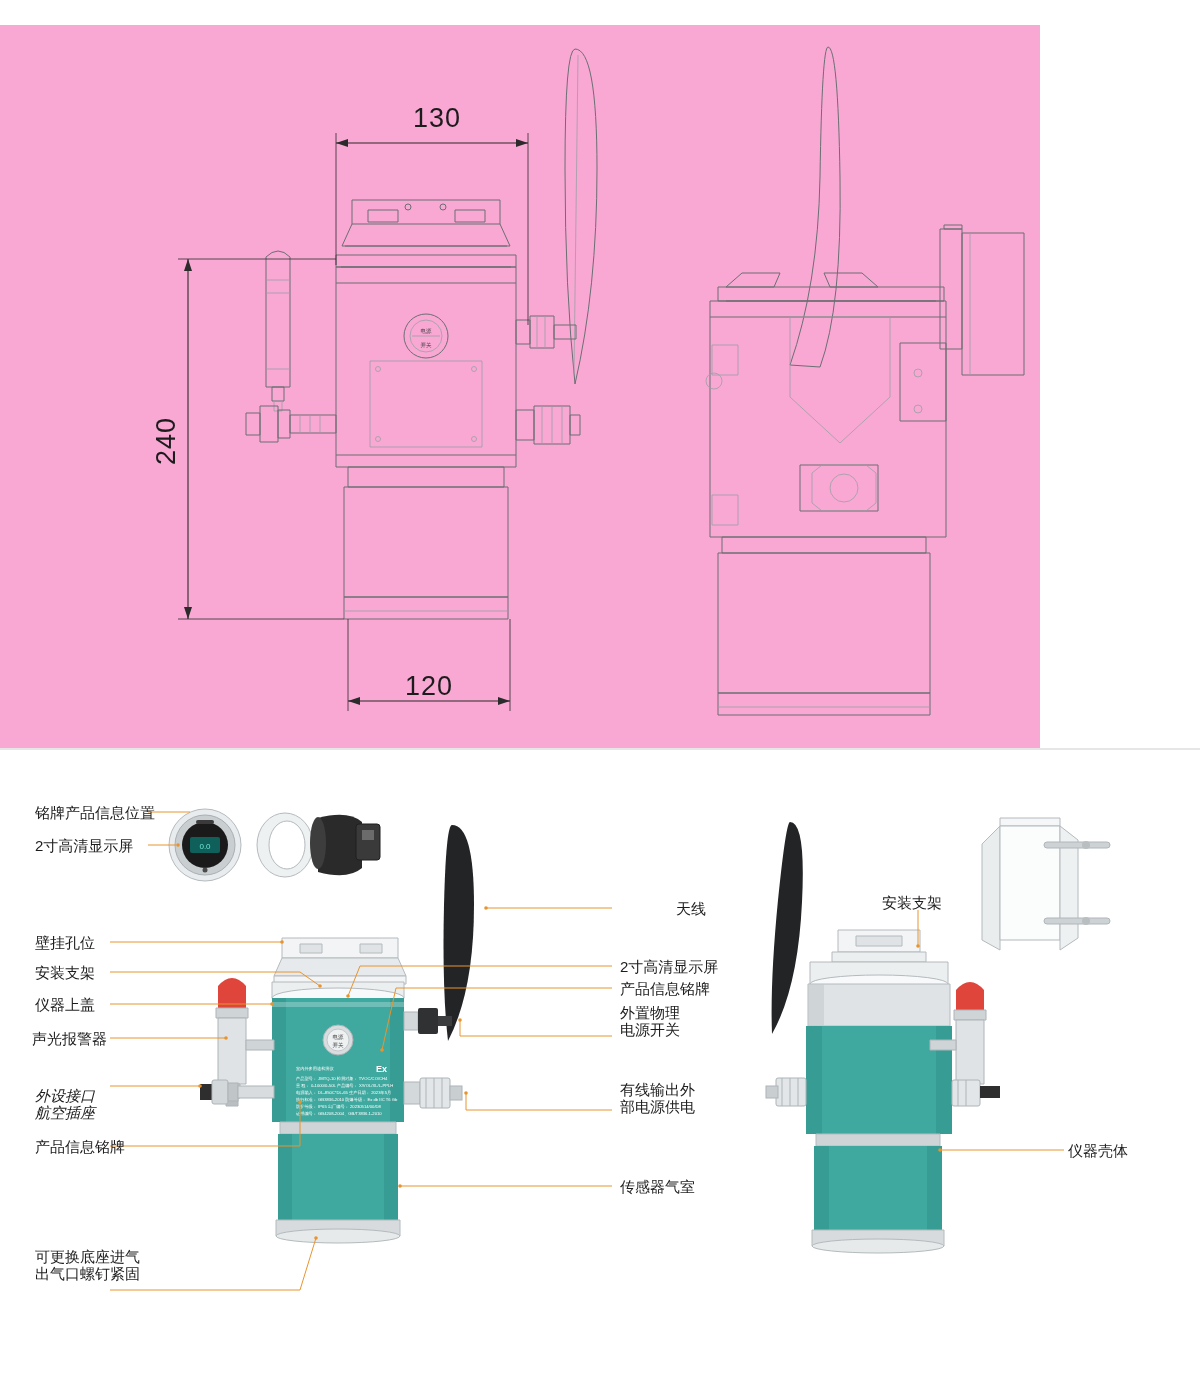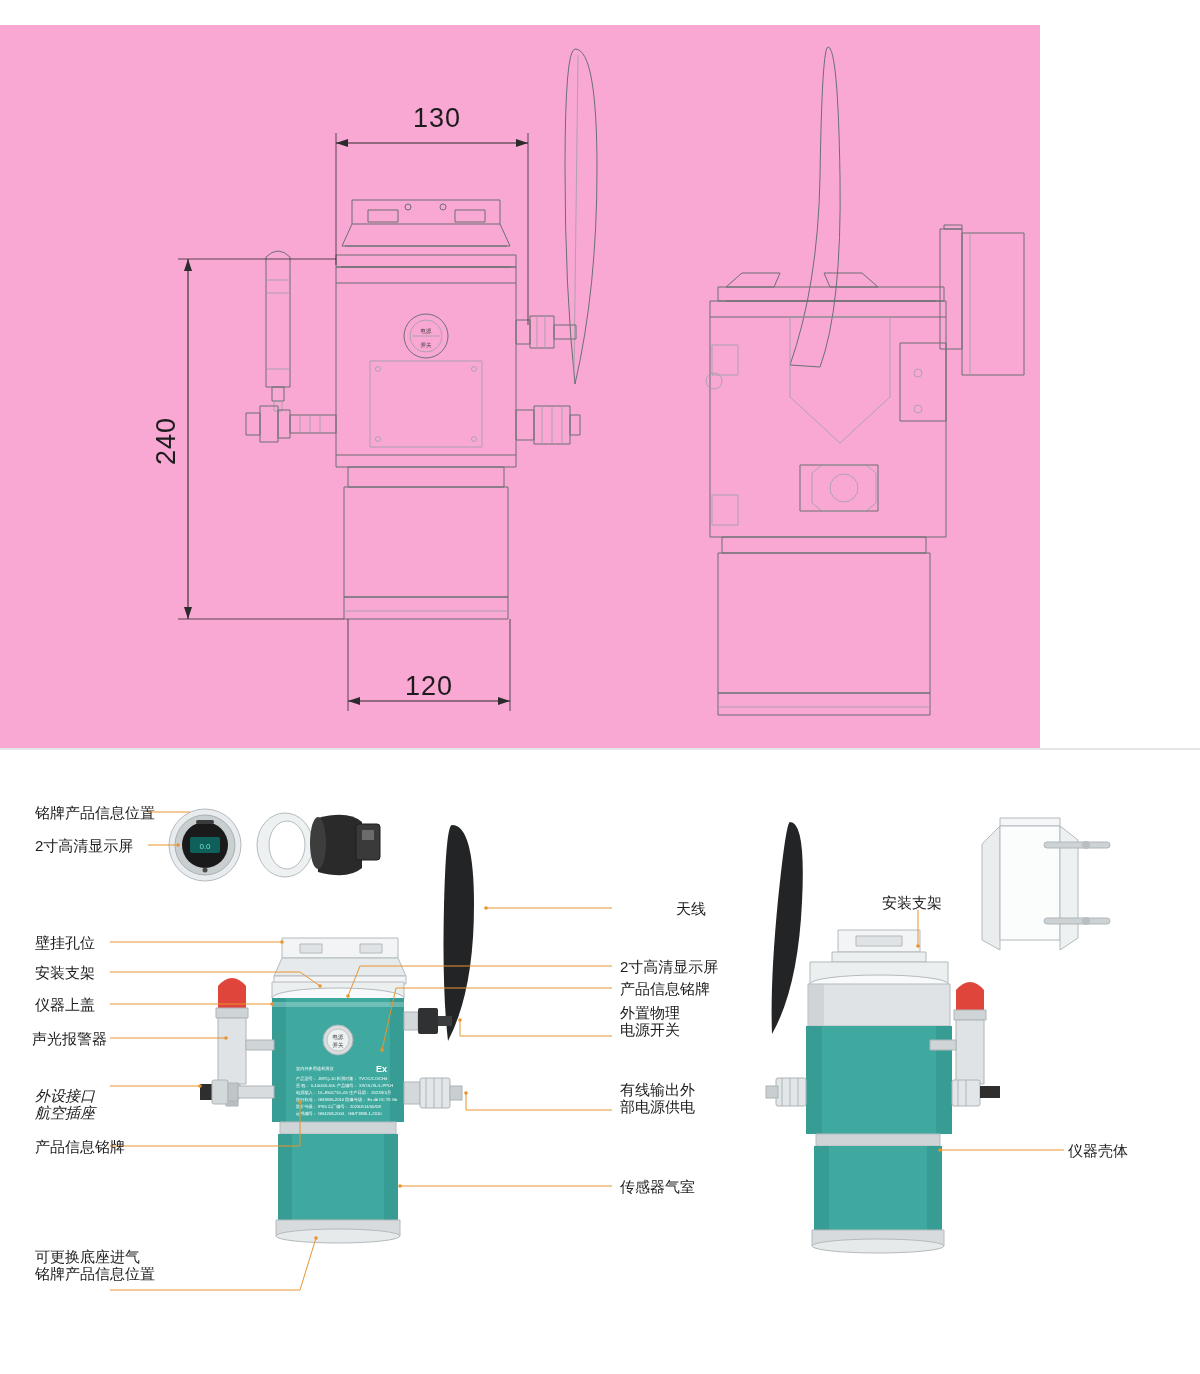--- a/index.html
+++ b/index.html
@@ -360,21 +360,21 @@
     <div class="label" style="left:35px;top:54px;">铭牌产品信息位置</div>
     <div class="label" style="left:35px;top:87px;">2寸高清显示屏</div>
     <div class="label" style="left:35px;top:184px;">壁挂孔位</div>
     <div class="label" style="left:35px;top:214px;">安装支架</div>
     <div class="label" style="left:35px;top:246px;">仪器上盖</div>
     <div class="label" style="left:32px;top:280px;">声光报警器</div>
     <div class="label" style="left:35px;top:337px;font-style:italic;">外设接口
 航空插座</div>
     <div class="label" style="left:35px;top:388px;">产品信息铭牌</div>
     <div class="label" style="left:35px;top:498px;">可更换底座进气
-铭牌产品信息位置</div>
+出气口螺钉紧固</div>
 
     <div class="label" style="left:652px;top:150px;margin-left:24px;">天线</div>
     <div class="label" style="left:620px;top:208px;">2寸高清显示屏</div>
     <div class="label" style="left:620px;top:230px;">产品信息铭牌</div>
     <div class="label" style="left:620px;top:254px;">外置物理
 电源开关</div>
     <div class="label" style="left:620px;top:331px;">有线输出外
 部电源供电</div>
     <div class="label" style="left:620px;top:428px;text-align:center;">传感器气室</div>
 

